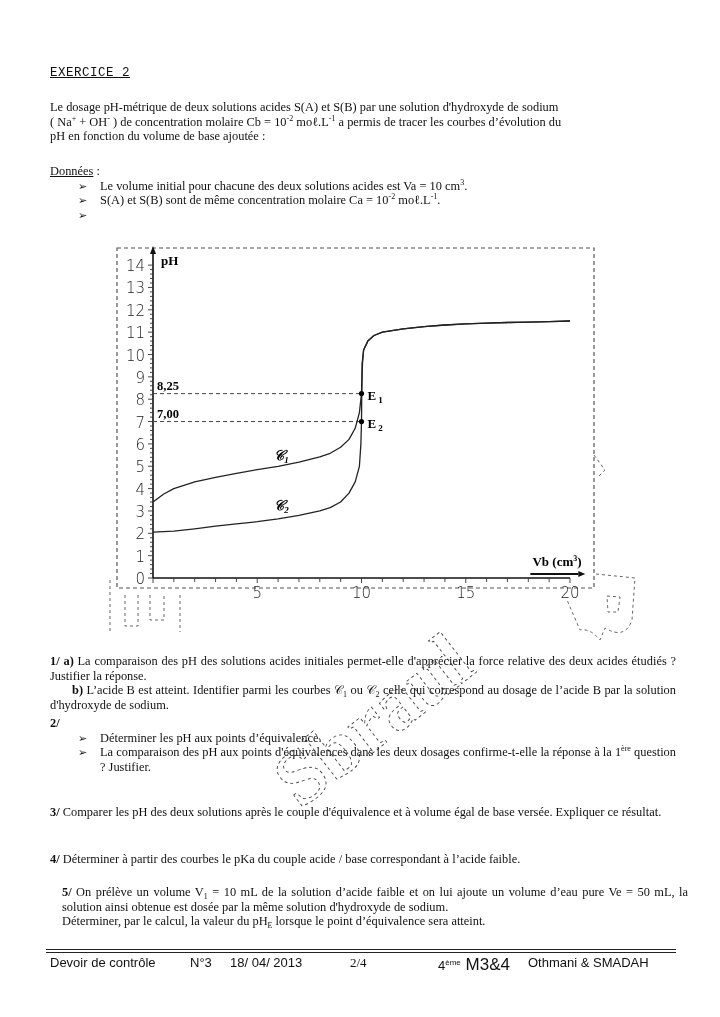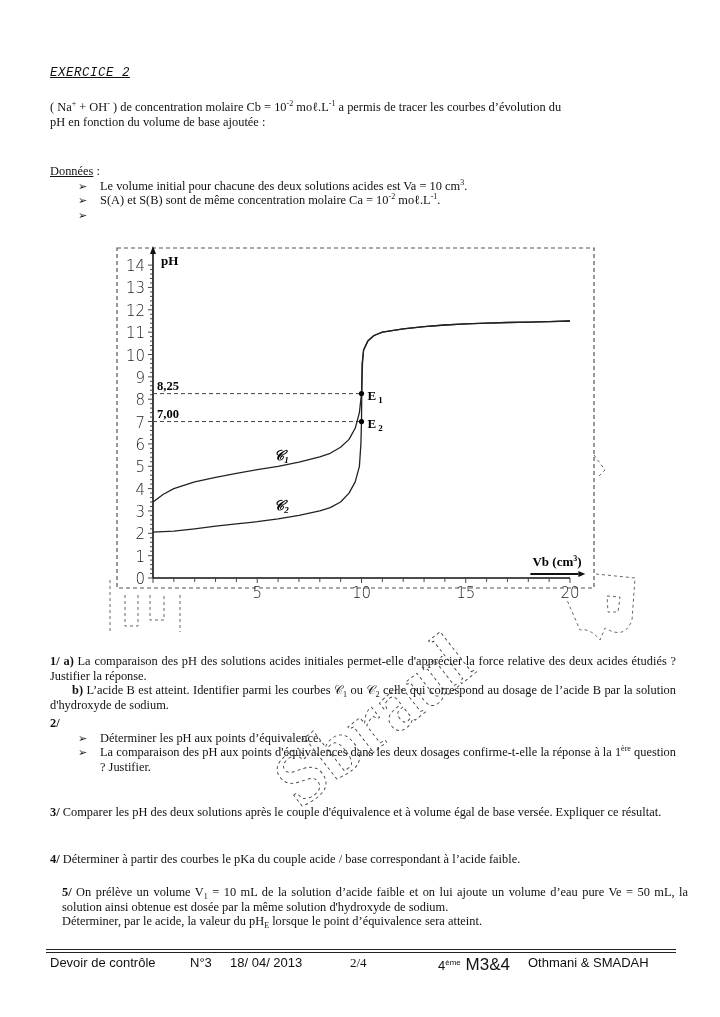--- a/index.html
+++ b/index.html
@@ -1,20 +1,20 @@
 <!DOCTYPE html>
 <html><head>
 <meta charset="utf-8">
 <style>
   html, body { margin: 0; padding: 0; background: #ffffff; }
   body { width: 720px; height: 1017px; position: relative; overflow: hidden;
          font-family: "Liberation Serif", serif; color: #111; font-size: 12.4px; }
   .abs { position: absolute; }
   .ex-title { left: 50px; top: 66px; font-family: "Liberation Mono", monospace; font-size: 12.5px;
-              text-decoration: underline; letter-spacing: 0.5px; font-style: italic; }
+              text-decoration: underline; letter-spacing: 0.5px; }
   .para { left: 50px; width: 626px; line-height: 14.5px; text-align: justify; }
   .para p { margin: 0; }
   sup { font-size: 8px; vertical-align: super; line-height: 0; }
   sub { font-size: 8px; vertical-align: sub; line-height: 0; }
   .bul { position: relative; padding-left: 22px; }
   .bul .arrow { position: absolute; left: 0; top: 0; font-size: 11px; }
   .u { text-decoration: underline; }
   b { font-weight: bold; }
   .footer { left: 50px; top: 955px; width: 620px; font-family: "Liberation Sans", sans-serif; font-size: 13px; }
   .footer-rule1 { left: 46px; top: 949px; width: 630px; height: 0; border-top: 1px solid #222; }
@@ -22,20 +22,21 @@
   .ft { position: absolute; top: 0; white-space: nowrap; }
   svg text { font-family: "Liberation Serif", serif; }
   .tick-lbl { font-family: "DejaVu Sans", sans-serif; font-size: 15px; fill: #222; font-weight: 300; }
 </style>
 </head>
 <body>
 
 <div class="abs ex-title">EXERCICE 2</div>
 
 <div class="abs para" style="top:100px;">
+  <p> Le dosage pH-métrique de deux solutions acides S(A) et S(B) par une solution d'hydroxyde de sodium</p>
   <p><span>( Na</span><sup>+</sup><span> + OH</span><sup>-</sup><span> ) de  concentration molaire Cb = 10</span><sup>-2</sup><span> moℓ.L</span><sup>-1</sup><span> a permis de tracer les courbes d’évolution du</span></p>
   <p>pH en fonction du volume de base ajoutée :</p>
 </div>
 
 <div class="abs para" style="top:164px;">
   <p><span class="u">Données</span><span> :</span></p>
   <div style="padding-left:28px;">
     <div class="bul"><span class="arrow">➢</span><span>Le volume initial pour chacune des deux solutions acides est Va = 10 cm</span><sup>3</sup><span>.</span></div>
     <div class="bul"><span class="arrow">➢</span><span>S(A) et S(B) sont de même concentration molaire Ca = 10</span><sup>-2</sup><span> moℓ.L</span><sup>-1</sup><span>.</span></div>
     <div class="bul"><span class="arrow">➢</span><span></span>&nbsp;</div>
@@ -218,21 +219,21 @@
 <div class="abs para" style="top:805px;">
   <p><b>3/</b><span> Comparer les pH des deux solutions après le couple d'équivalence et à volume égal de base versée. Expliquer ce résultat.</span></p>
 </div>
 
 <div class="abs para" style="top:852px;">
   <p><b>4/</b><span> Déterminer à partir des courbes le pKa du couple acide / base correspondant à l’acide faible.</span></p>
 </div>
 
 <div class="abs para" style="top:885px;margin-left:12px;">
   <p><b>5/</b><span> On prélève un volume V</span><sub>1</sub><span> = 10 mL de la solution d’acide faible et on lui ajoute un volume d’eau pure Ve = 50 mL, la solution ainsi obtenue est dosée par la même solution d'hydroxyde de sodium.</span></p>
-  <p><span>Déterminer, par le acide, la valeur du pH</span><sub>E</sub><span> lorsque le point d’équivalence sera atteint.</span></p>
+  <p><span>Déterminer, par le calcul, la valeur du pH</span><sub>E</sub><span> lorsque le point d’équivalence sera atteint.</span></p>
 </div>
 
 <div class="abs footer-rule1"></div>
 <div class="abs footer-rule2"></div>
 <div class="abs footer">
   <span class="ft" style="left:0;">Devoir de contrôle</span>
   <span class="ft" style="left:140px;">N°3</span>
   <span class="ft" style="left:180px;">18/ 04/ 2013</span>
   <span class="ft" style="left:300px;font-family:'Liberation Serif',serif;">2/4</span>
   <span class="ft" style="left:388px;"><span>4</span><sup>ème</sup><span style="font-size:17px;"> M3&amp;4</span></span>

